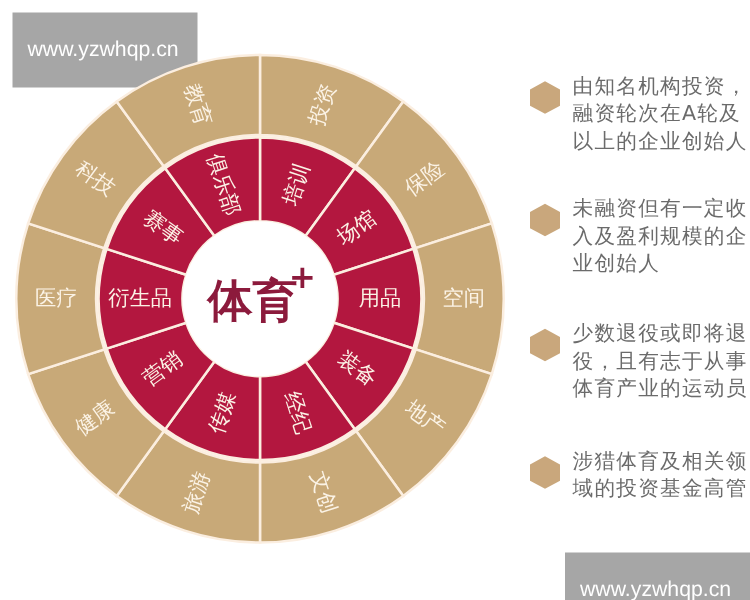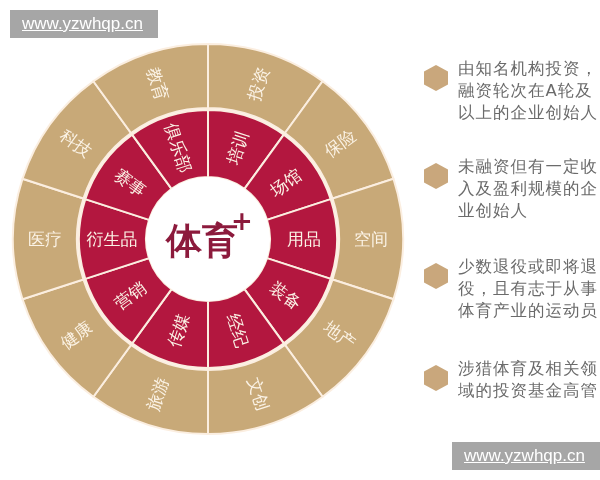--- a/index.html
+++ b/index.html
@@ -4,21 +4,21 @@
 <style>
   html, body { margin: 0; padding: 0; }
   body {
     width: 600px; height: 480px; position: relative; overflow: hidden;
     background: #ffffff;
     font-family: "DejaVu Sans", "Liberation Sans", sans-serif;
   }
   .watermark {
     position: absolute; background: #a6a6a6; color: #ffffff;
     font-family: "Liberation Sans", "DejaVu Sans", sans-serif;
-    font-size: 17px; line-height: 28px; padding: 0 12px; height: 28px; text-decoration: underline;
+    font-size: 17px; line-height: 28px; padding: 16px 12px; height: 28px;
   }
   #wm-top { left: 10px; top: 10px; width: 124px; }
   #wm-bottom { left: 452px; top: 442px; width: 124px; }
   #wheel { position: absolute; left: 0; top: 0; }
   .legend { position: absolute; left: 420px; width: 180px; }
   .legend-item { position: absolute; left: 0; width: 180px; }
   .legend-icon { position: absolute; left: 3px; top: 6px; width: 26px; height: 28px; }
   .legend-text {
     position: absolute; left: 38px; width: 145px;
     font-size: 16.5px; line-height: 22px; color: #6b6b6b;

